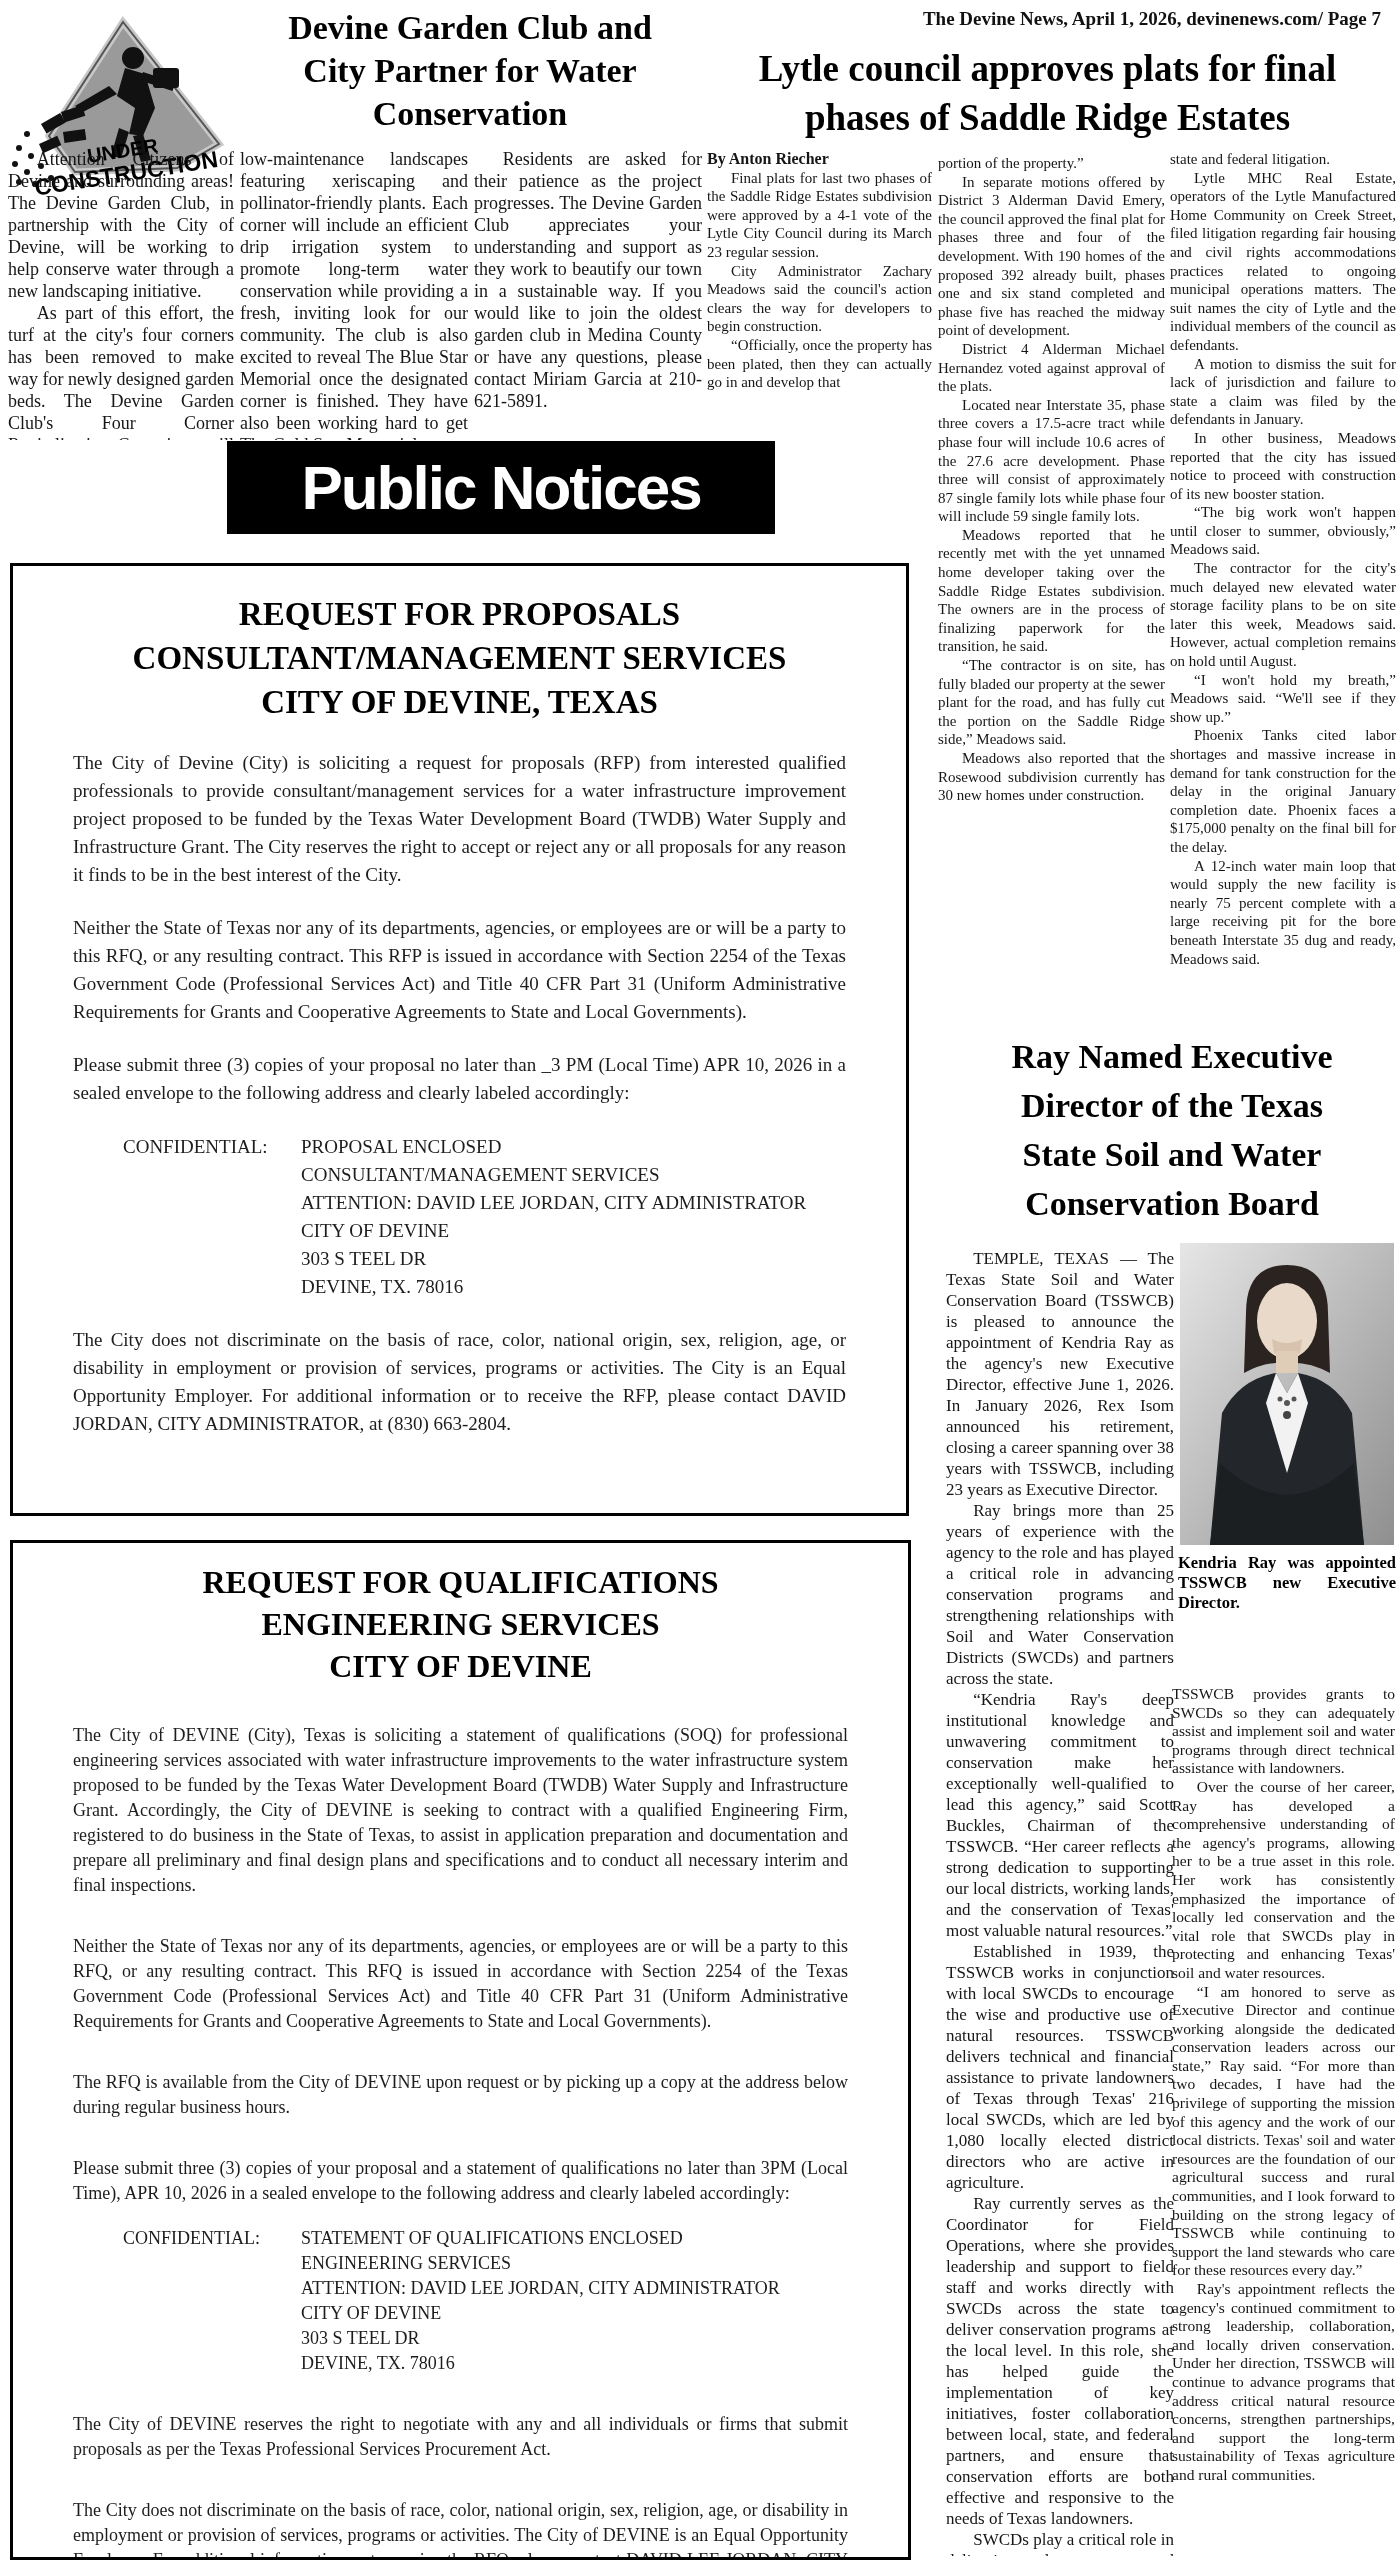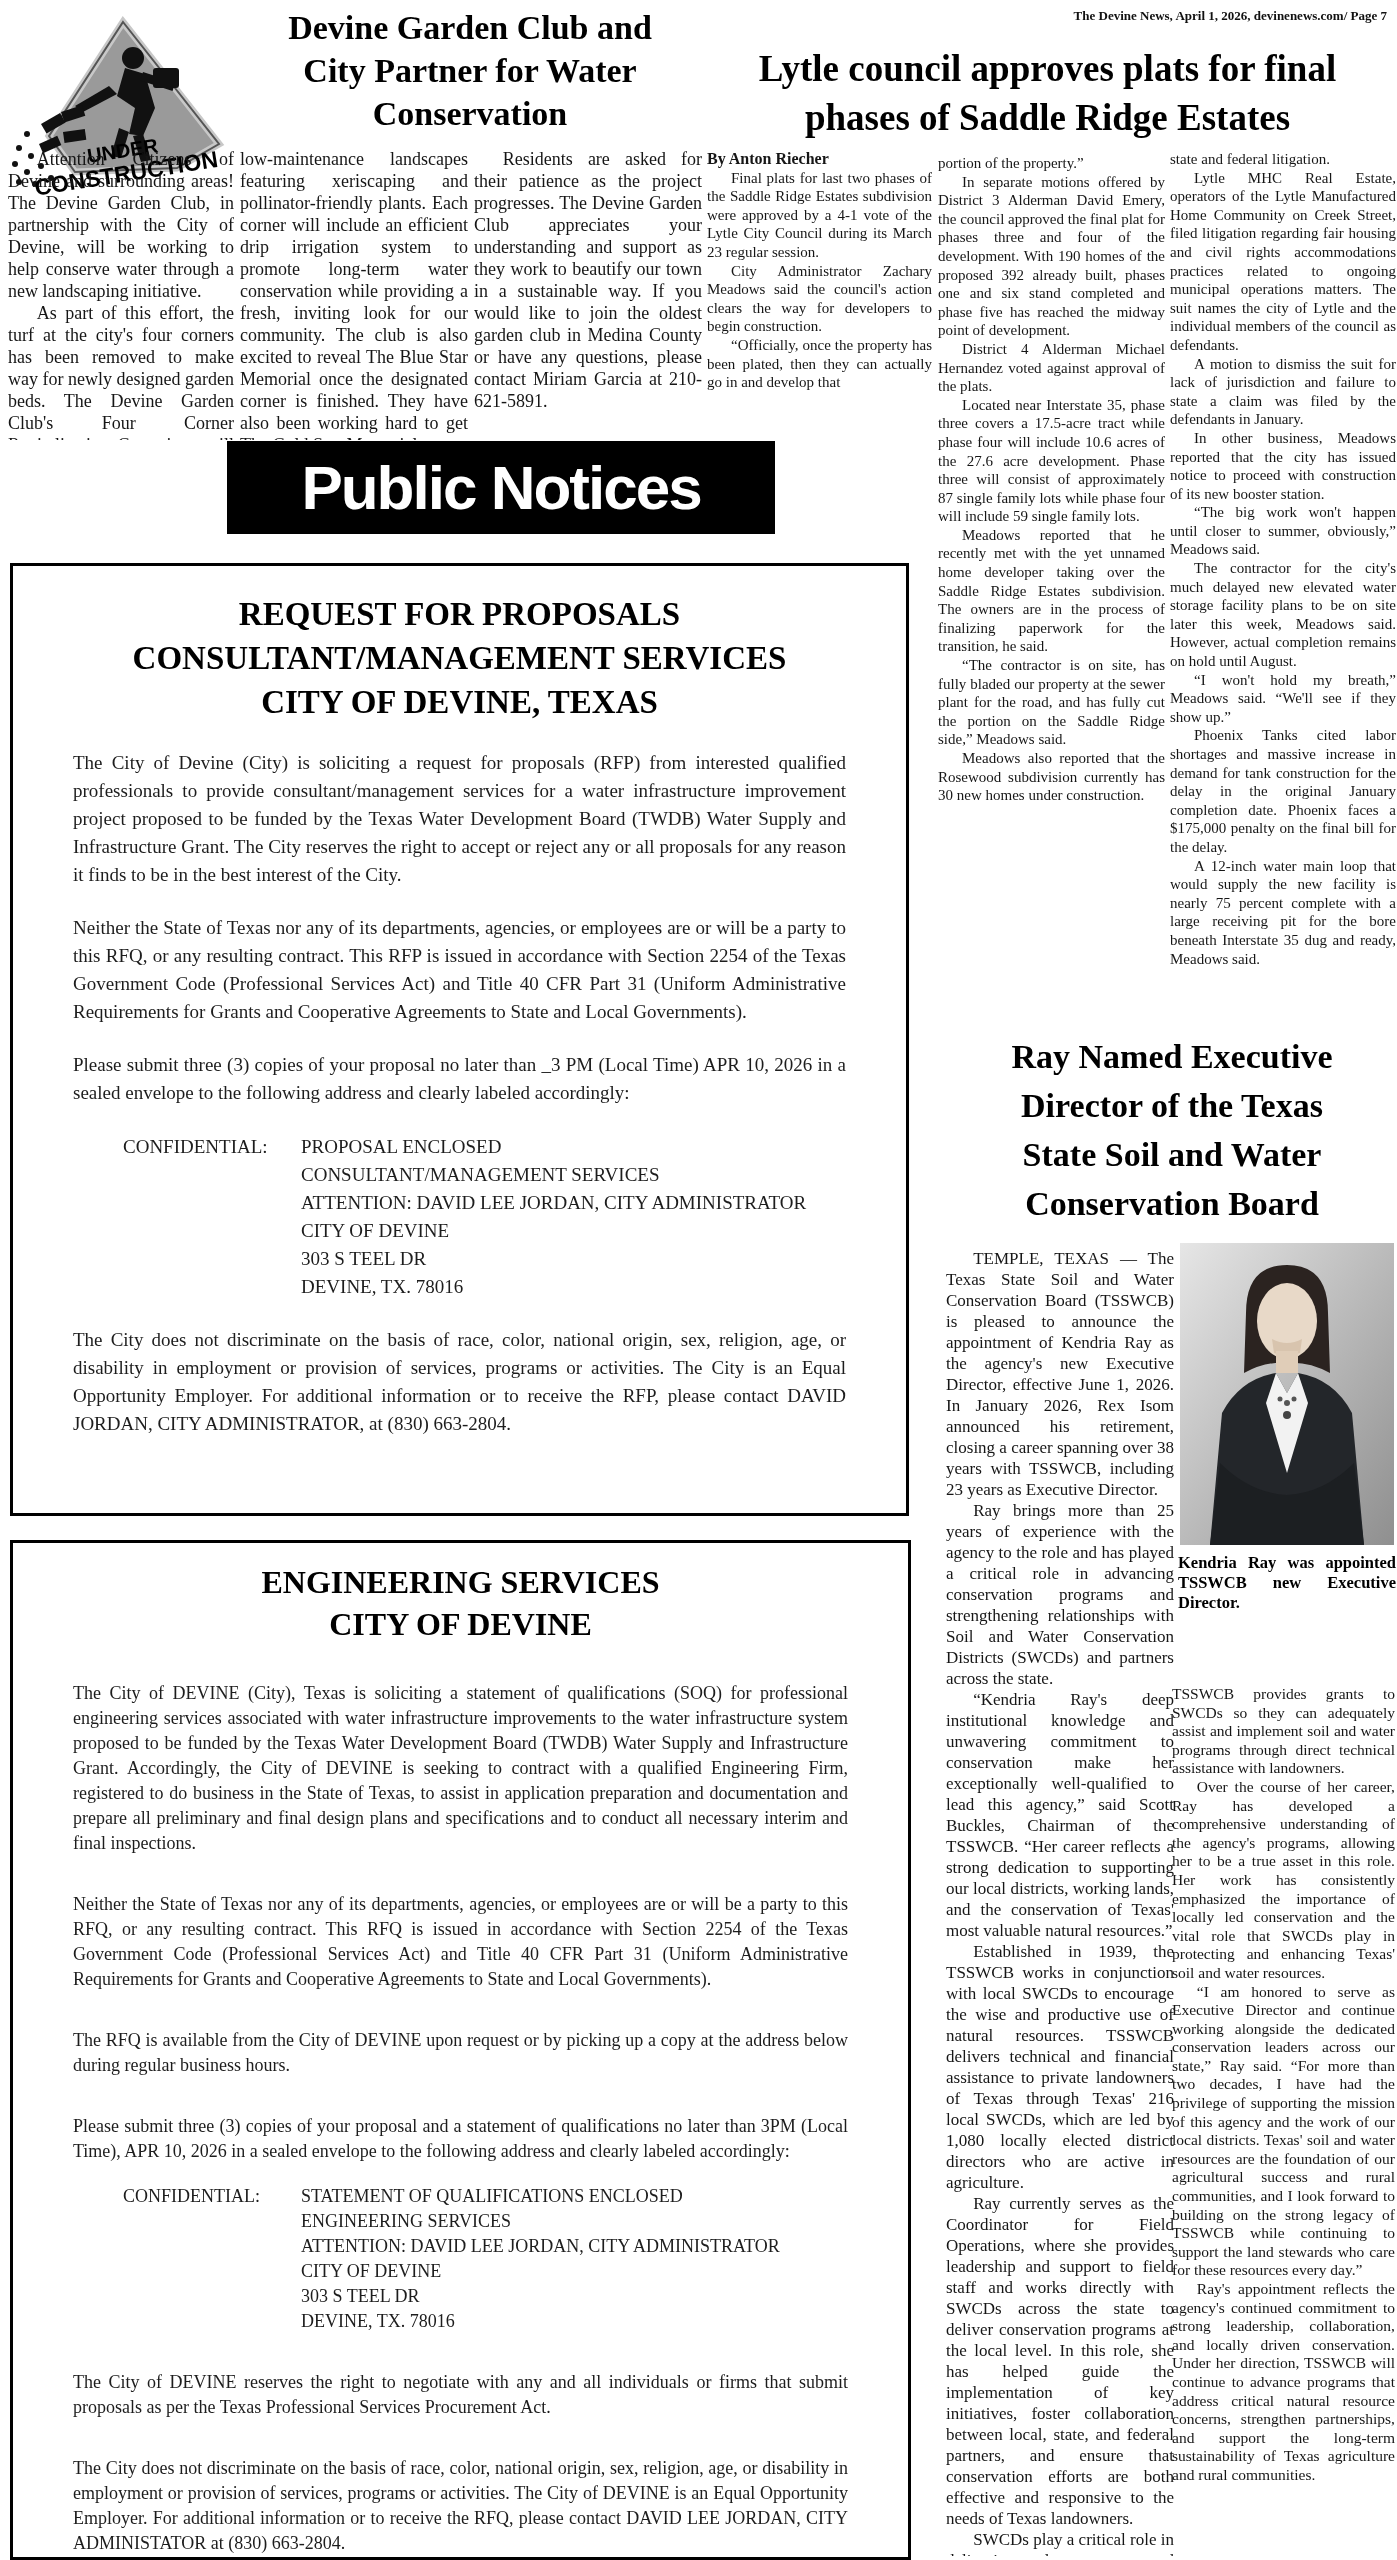--- a/index.html
+++ b/index.html
@@ -3,21 +3,21 @@
 <meta charset="utf-8">
 <style>
   html,body{margin:0;padding:0;background:#e0e0e0;}
   #page{
     position:relative; width:1397px; height:2560px; background:#ffffff;
     font-family:"Liberation Serif","DejaVu Serif",serif; color:#121212;
     overflow:hidden; margin:0 auto;
   }
   .abs{position:absolute;}
   
-  .masthead{top:8px; right:10px; font-size:13px; font-weight:bold; color:#111;}
+  .masthead{top:8px; right:16px; font-size:19px; font-weight:bold; color:#111;}
   
   .headline{font-weight:bold; text-align:center; color:#000;}
   .gc-headline{left:236px; top:6px; width:468px; font-size:34px; line-height:43px;}
   .ly-headline{left:700px; top:44px; width:695px; font-size:37px; line-height:49px;}
   .ray-headline{left:948px; top:1032px; width:448px; font-size:34px; line-height:49px;}
   
   .col{position:absolute; text-align:justify; overflow:hidden; color:#161616;}
   .col p{margin:0; text-indent:1.6em;}
   .col p.noind{text-indent:0;}
   .gc-col{top:148px; height:292px; font-size:18px; line-height:22px;}
@@ -169,20 +169,21 @@
           <div>DEVINE, TX. 78016</div>
         </div>
       </div>
       <p class="np">The City does not discriminate on the basis of race, color, national origin, sex, religion, age, or disability in employment or provision of services, programs or activities. The City is an Equal Opportunity Employer. For additional information or to receive the RFP, please contact DAVID JORDAN, CITY ADMINISTRATOR, at (830) 663-2804.</p>
 
     </div>
   </div>
 
   <div class="notice rfq" style="left:10px; top:1540px; width:895px; height:1014px;">
     <div class="notice-title">
+      <div>REQUEST FOR QUALIFICATIONS</div>
       <div>ENGINEERING SERVICES</div>
       <div>CITY OF DEVINE</div>
     </div>
     <div class="bodywrap">
       <p class="np">The City of DEVINE (City), Texas is soliciting a statement of qualifications (SOQ) for professional engineering services associated with water infrastructure improvements to the water infrastructure system proposed to be funded by the Texas Water Development Board (TWDB) Water Supply and Infrastructure Grant. Accordingly, the City of DEVINE is seeking to contract with a qualified Engineering Firm, registered to do business in the State of Texas, to assist in application preparation and documentation and prepare all preliminary and final design plans and specifications and to conduct all necessary interim and final inspections.</p>
       <p class="np">Neither the State of Texas nor any of its departments, agencies, or employees are or will be a party to this RFQ, or any resulting contract. This RFQ is issued in accordance with Section 2254 of the Texas Government Code (Professional Services Act) and Title 40 CFR Part 31 (Uniform Administrative Requirements for Grants and Cooperative Agreements to State and Local Governments).</p>
       <p class="np">The RFQ is available from the City of DEVINE upon request or by picking up a copy at the address below during regular business hours.</p>
       <p class="np">Please submit three (3) copies of your proposal and a statement of qualifications no later than 3PM (Local Time), APR 10, 2026 in a sealed envelope to the following address and clearly labeled accordingly:</p>
       <div class="addr">
         <div class="addr-label">CONFIDENTIAL:</div>

